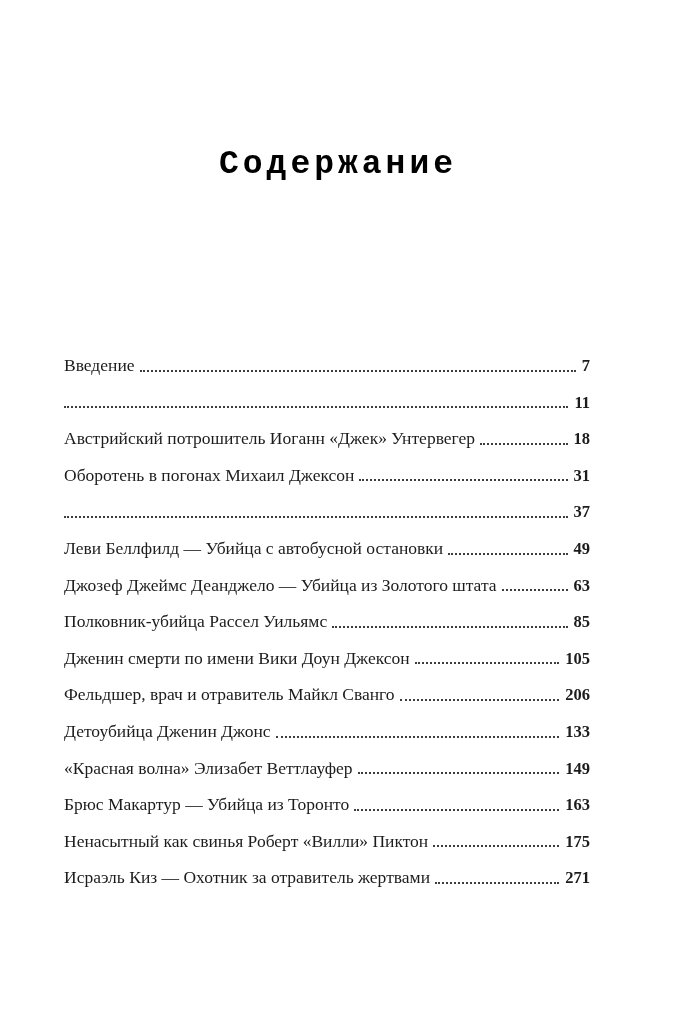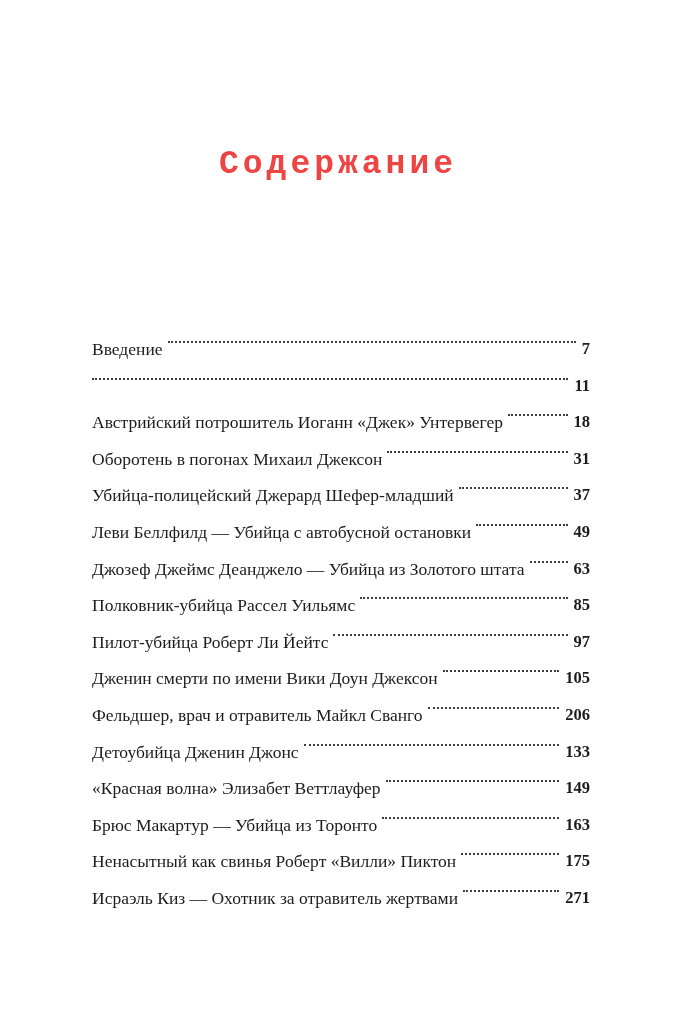--- a/index.html
+++ b/index.html
@@ -18,32 +18,31 @@
     box-sizing: border-box;
   }
   .title {
     margin: 0;
     padding-top: 146px;
     text-align: center;
     font-family: "Liberation Mono", "DejaVu Sans Mono", monospace;
     font-weight: bold;
     font-size: 33px;
     letter-spacing: 4px;
-    color: #ef4444;
+    color: #000000;
   }
   .toc {
     margin: 158px 86px 0 64px;
   }
   .toc-row {
     display: flex;
-    align-items: flex-start;
+    align-items: flex-end;
     height: 36.6px;
     font-size: 17.5px;
     line-height: 1;
-    margin-left: 28px;
   }
   .toc-label {
     white-space: nowrap;
     padding-right: 5px;
     padding-bottom: 3px;
   }
   .dot-leader {
     flex: 1;
     min-width: 12px;
     border-bottom: 2px dotted #3d3d3d;
@@ -76,43 +75,37 @@
         <span class="toc-label">Австрийский потрошитель Иоганн «Джек» Унтервегер</span>
         <span class="dot-leader"></span>
         <span class="toc-page">18</span>
       </div>
       <div class="toc-row">
         <span class="toc-label">Оборотень в погонах Михаил Джексон</span>
         <span class="dot-leader"></span>
         <span class="toc-page">31</span>
       </div>
       <div class="toc-row">
-        <span class="toc-label">Убийца-полицейский Джерард Шефер-младший</span>
         <span class="dot-leader"></span>
         <span class="toc-page">37</span>
       </div>
       <div class="toc-row">
         <span class="toc-label">Леви Беллфилд — Убийца с автобусной остановки</span>
         <span class="dot-leader"></span>
         <span class="toc-page">49</span>
       </div>
       <div class="toc-row">
         <span class="toc-label">Джозеф Джеймс Деанджело — Убийца из Золотого штата</span>
         <span class="dot-leader"></span>
         <span class="toc-page">63</span>
       </div>
       <div class="toc-row">
         <span class="toc-label">Полковник-убийца Рассел Уильямс</span>
         <span class="dot-leader"></span>
         <span class="toc-page">85</span>
-      </div>
-      <div class="toc-row">
-        <span class="toc-label">Пилот-убийца Роберт Ли Йейтс</span>
-        <span class="dot-leader"></span>
-        <span class="toc-page">97</span>
       </div>
       <div class="toc-row">
         <span class="toc-label">Дженин смерти по имени Вики Доун Джексон</span>
         <span class="dot-leader"></span>
         <span class="toc-page">105</span>
       </div>
       <div class="toc-row">
         <span class="toc-label">Фельдшер, врач и отравитель Майкл Сванго</span>
         <span class="dot-leader"></span>
         <span class="toc-page">206</span>

